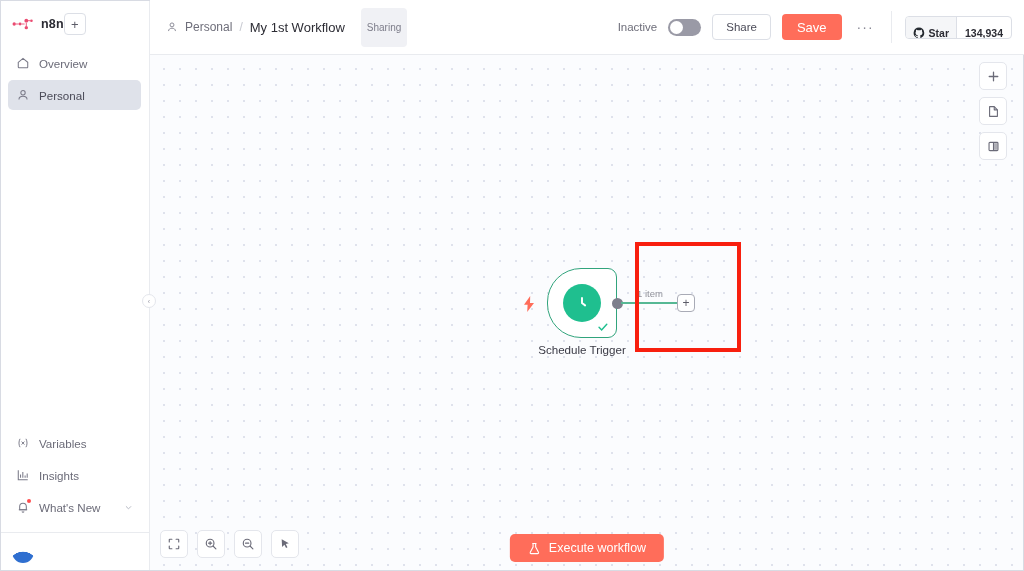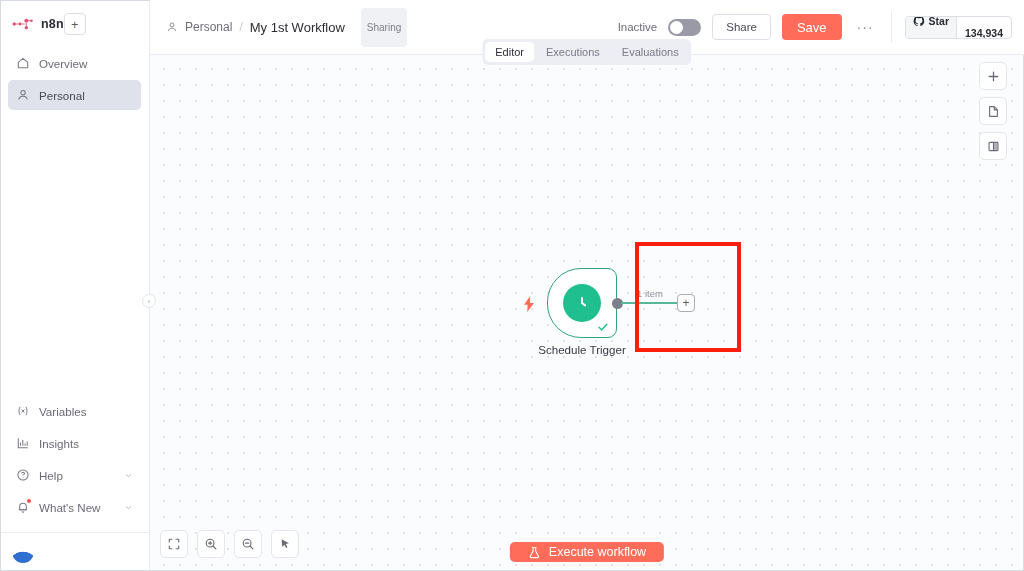--- a/index.html
+++ b/index.html
@@ -132,21 +132,21 @@
     padding: 0 4px; line-height: 1;
     display: flex; align-items: center;
   }
   .top-sep { width: 1px; height: 32px; background: #e9ebef; margin: 0 2px; }
   .gh-star {
     display: flex; align-items: center; height: 23px;
     border: 1px solid #dcdfe6; border-radius: 4px; overflow: hidden;
     background: #fff;
   }
   .gh-left {
-    display: flex; align-items: flex-end; gap: 4px;
+    display: flex; align-items: flex-start; gap: 4px;
     padding: 17px 7px; height: 100%;
     background: #f5f6f8;
     border-right: 1px solid #dcdfe6;
     font-size: 10.5px; font-weight: bold; color: #2c2c34;
   }
   .gh-ico { width: 12px; height: 12px; display:block; }
   .gh-count { padding: 0 8px; font-size: 10.5px; font-weight: bold; color: #2c2c34; margin-top: 12px; }
 
   .tabbar {
     position: absolute; z-index: 6;
@@ -192,21 +192,21 @@
     display: flex; align-items: center; justify-content: center;
     color: #6b6b78;
   }
   .cl-btn svg { width: 14px; height: 14px; display: block; }
 
   .execute-wrap {
     position: absolute; left: 50%; bottom: 9px; transform: translateX(-50%);
   }
   .execute-btn {
     display: flex; align-items: center; gap: 8px;
-    height: 20px; padding: 0 18px;
+    height: 28px; padding: 0 18px;
     background: #ff6d5a; color: #fff; border: none; border-radius: 5px;
     font-size: 12.5px;
   }
   .execute-btn svg { width: 13px; height: 13px; display:block; }
 
   
   .graph { position: absolute; left: 0; top: 0; width: 100%; height: 100%; }
 
   .bolt {
     position: absolute; left: 372px; top: 241px;
@@ -328,33 +328,20 @@
       <div class="nav-item">
         <span>
           <svg class="nav-ico" viewBox="0 0 16 16" fill="none" stroke="currentColor" stroke-width="1.2">
             <path d="M2.6 2.6v10.8h10.8"></path>
             <path d="M5.2 11V7.4M7.8 11V4.6M10.4 11V8.6M12.8 11V6.2"></path>
           </svg>
         </span>
         <span>Insights</span>
       </div>
 
-      <div class="nav-item">
-        <span>
-          <svg class="nav-ico" viewBox="0 0 16 16" fill="none" stroke="currentColor" stroke-width="1.2">
-            <circle cx="8" cy="8" r="5.8"></circle>
-            <path d="M6.4 6.3c0-.9.8-1.5 1.7-1.5s1.6.6 1.6 1.5c0 1.2-1.6 1.2-1.6 2.4"></path>
-            <circle cx="8.05" cy="11.1" r=".6" fill="currentColor" stroke="none"></circle>
-          </svg>
-        </span>
-        <span>Help</span>
-        <svg class="chev" viewBox="0 0 12 12" fill="none" stroke="currentColor" stroke-width="1.3">
-            <path d="M2.6 4.4 6 7.8l3.4-3.4"></path>
-          </svg>
-      </div>
 
       <div class="nav-item">
         <span class="bell-wrap">
           <svg class="nav-ico" viewBox="0 0 16 16" fill="none" stroke="currentColor" stroke-width="1.2">
             <path d="M4.2 11.2V7.6a3.8 3.8 0 0 1 7.6 0v3.6z"></path>
             <path d="M3.2 11.2h9.6M6.8 13.1a1.3 1.3 0 0 0 2.4 0"></path>
           </svg>
           <span class="bell-dot"></span>
         </span>
         <span>What's New</span>
@@ -400,25 +387,20 @@
             <svg class="gh-ico" viewBox="0 0 16 16" fill="#24292f">
               <path d="M8 .8a7.2 7.2 0 0 0-2.3 14c.36.07.49-.15.49-.34v-1.3c-2 .43-2.43-.95-2.43-.95-.33-.84-.8-1.06-.8-1.06-.66-.45.05-.44.05-.44.73.05 1.11.75 1.11.75.65 1.11 1.7.79 2.11.6.07-.47.25-.79.46-.97-1.6-.18-3.28-.8-3.28-3.56 0-.79.28-1.43.74-1.93-.07-.18-.32-.91.07-1.9 0 0 .6-.19 1.98.74a6.9 6.9 0 0 1 3.6 0c1.38-.93 1.98-.74 1.98-.74.39.99.14 1.72.07 1.9.46.5.74 1.14.74 1.93 0 2.77-1.69 3.38-3.3 3.56.26.22.49.66.49 1.33v1.97c0 .19.13.42.5.34A7.2 7.2 0 0 0 8 .8z"></path>
             </svg>
             <span>Star</span>
           </div>
           <div class="gh-count">134,934</div>
         </div>
       </div>
     </div>
 
-    <div class="tabbar">
-      <div class="tab active">Editor</div>
-      <div class="tab">Executions</div>
-      <div class="tab">Evaluations</div>
-    </div>
 
     <div class="canvas">
 
       <div class="graph">
 
         <svg class="bolt" viewBox="0 0 14 16" fill="currentColor">
           <path d="M8.2 0 2 8.8h3.6L5.2 16 12 6.9H8z"></path>
         </svg>
 
         <div class="node">

